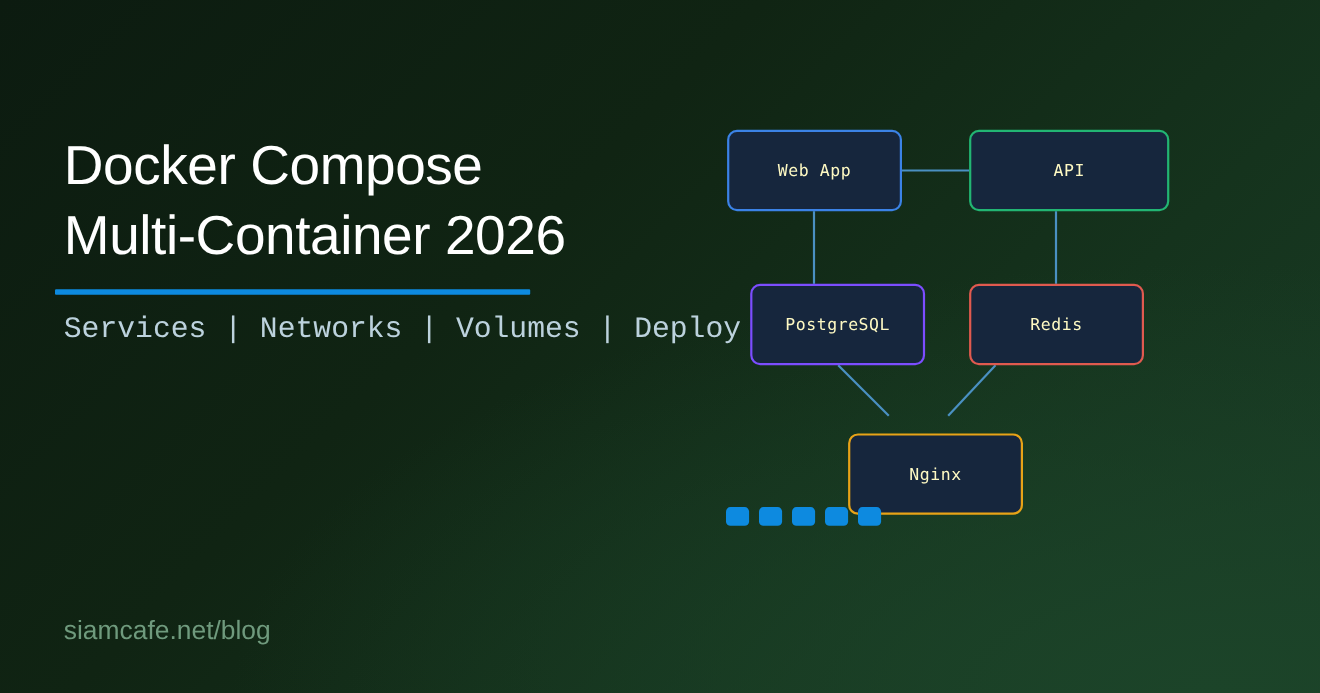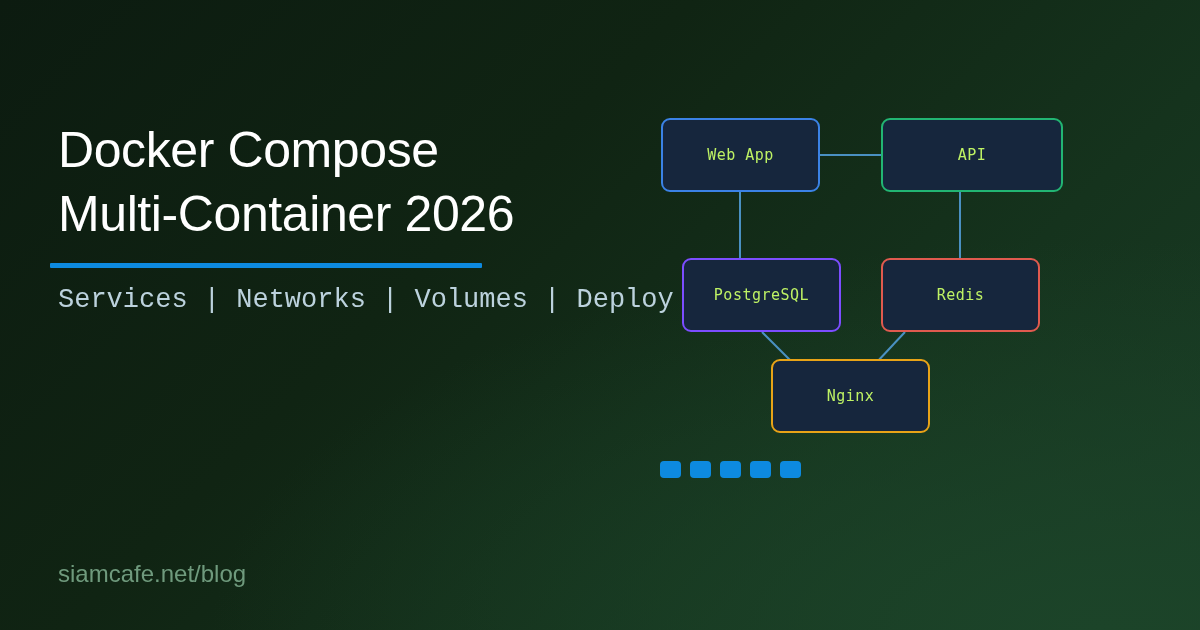--- a/index.html
+++ b/index.html
@@ -98,21 +98,21 @@
     position: absolute;
     box-sizing: border-box;
     background: #16263d;
     border: 2px solid #4a90c2;
     border-radius: 9px;
     display: flex;
     align-items: center;
     justify-content: center;
     font-family: "DejaVu Sans Mono", monospace;
     font-size: 15px;
-    color: #bef264;
+    color: #fef9c3;
     letter-spacing: 0.5px;
   }
 
   .dots {
     position: absolute;
     left: 660px;
     top: 461px;
     display: flex;
     gap: 9px;
   }
@@ -146,21 +146,21 @@
       <line x1="960" y1="192" x2="960" y2="258" stroke="#4a90c2" stroke-width="2"></line>
       <line x1="762" y1="332" x2="808" y2="378" stroke="#4a90c2" stroke-width="2"></line>
       <line x1="905" y1="332" x2="862" y2="378" stroke="#4a90c2" stroke-width="2"></line>
     </svg>
 
   <div id="nodes-layer">
       <div class="node" style="left: 661px; top: 118px; width: 159px; height: 74px; border-color: rgb(59, 130, 230); background: rgb(22, 38, 61);">Web App</div>
       <div class="node" style="left: 881px; top: 118px; width: 182px; height: 74px; border-color: rgb(34, 181, 115); background: rgb(22, 38, 61);">API</div>
       <div class="node" style="left: 682px; top: 258px; width: 159px; height: 74px; border-color: rgb(124, 77, 255); background: rgb(22, 38, 61);">PostgreSQL</div>
       <div class="node" style="left: 881px; top: 258px; width: 159px; height: 74px; border-color: rgb(224, 90, 79); background: rgb(22, 38, 61);">Redis</div>
-      <div class="node" style="left: 771px; top: 359px; width: 159px; height: 74px; border-color: rgb(232, 163, 23); background: rgb(22, 38, 61);">Nginx</div>
+      <div class="node" style="left: 771px; top: 394px; width: 159px; height: 74px; border-color: rgb(232, 163, 23); background: rgb(22, 38, 61);">Nginx</div>
     </div>
 
   <div class="dots" id="dots">
       <span class="dot" style="background: rgb(13, 138, 224);"></span>
       <span class="dot" style="background: rgb(13, 138, 224);"></span>
       <span class="dot" style="background: rgb(13, 138, 224);"></span>
       <span class="dot" style="background: rgb(13, 138, 224);"></span>
       <span class="dot" style="background: rgb(13, 138, 224);"></span>
     </div>
 

